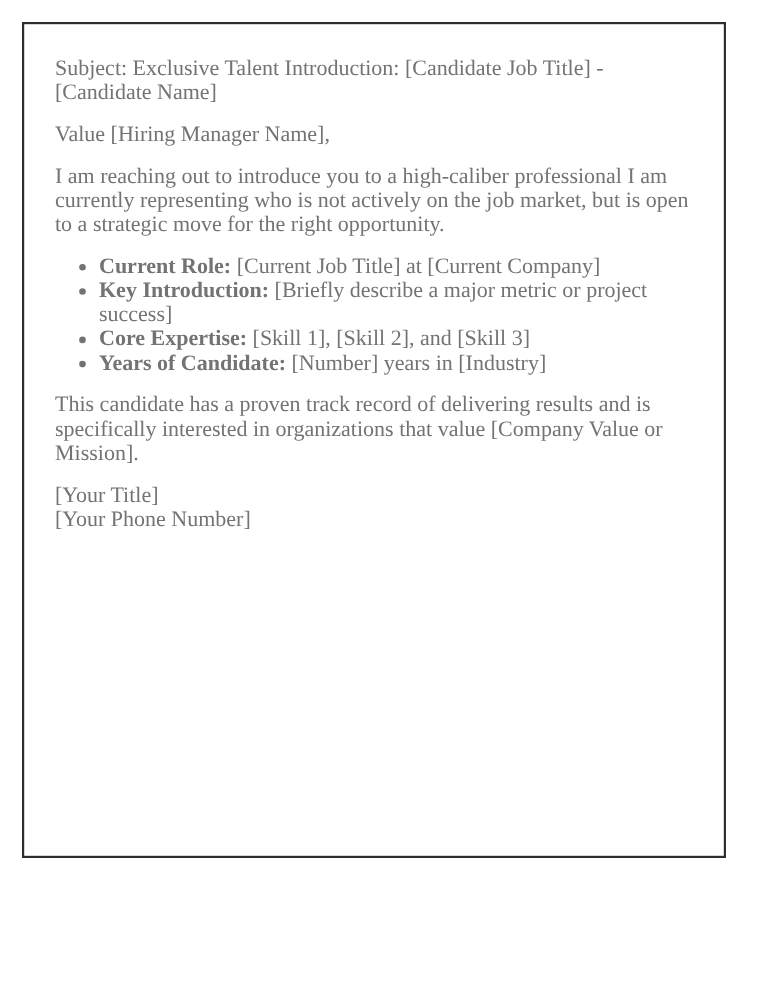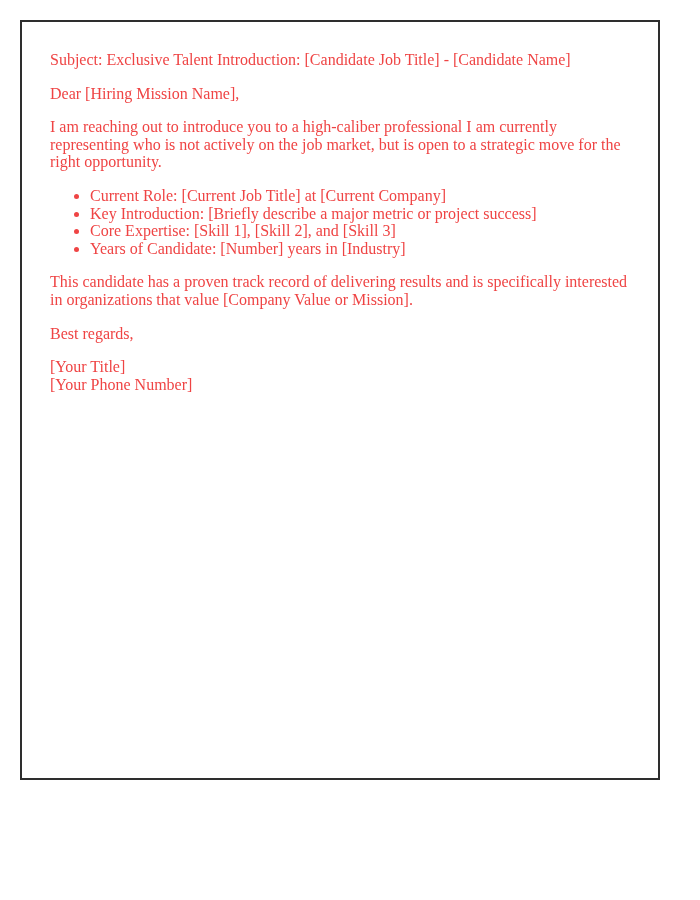--- a/index.html
+++ b/index.html
@@ -12,54 +12,54 @@
   .letter {
     position: absolute;
     left: 20px;
     top: 20px;
     width: 640px;
     height: 760px;
     box-sizing: border-box;
     border: 2px solid #2e2e2e;
     padding: 28px 28px 28px 28px;
     background: #ffffff;
-    color: #ef4444;
+    color: #737373;
     font-family: "Liberation Serif", "DejaVu Serif", serif;
-    font-size: 16px;
+    font-size: 20px;
     line-height: 1.1;
   }
   .letter p {
     margin: 16px 0;
   }
   .letter > p:first-child {
     margin-top: 1px;
   }
   .letter ul {
     margin: 16px 0;
     padding-left: 40px;
   }
   .letter li {
     margin: 0;
     padding: 0;
   }
   .hl-label {
-    font-weight: normal;
+    font-weight: bold;
   }
   .sig-line {
     display: block;
   }
 </style>
 </head>
 <body>
 
 <div class="letter">
 
   <p>Subject: Exclusive Talent Introduction: [Candidate Job Title] - [Candidate Name]</p>
 
-  <p>Dear [Hiring Mission Name],</p>
+  <p>Value [Hiring Manager Name],</p>
 
   <p>I am reaching out to introduce you to a high-caliber professional I am currently representing who is not actively on the job market, but is open to a strategic move for the right opportunity.</p>
 
 
   <ul>
     <li>
       <span class="hl-label">Current Role:</span><span> [Current Job Title] at [Current Company]</span>
     </li>
     <li>
       <span class="hl-label">Key Introduction:</span><span> [Briefly describe a major metric or project success]</span>
@@ -68,20 +68,19 @@
       <span class="hl-label">Core Expertise:</span><span> [Skill 1], [Skill 2], and [Skill 3]</span>
     </li>
     <li>
       <span class="hl-label">Years of Candidate:</span><span> [Number] years in [Industry]</span>
     </li>
   </ul>
 
   <p>This candidate has a proven track record of delivering results and is specifically interested in organizations that value [Company Value or Mission].</p>
 
 
-  <p>Best regards,</p>
 
   <p>
     <span class="sig-line">[Your Title]</span>
     <span class="sig-line">[Your Phone Number]</span>
   </p>
 
 </div>
 
 </body></html>

